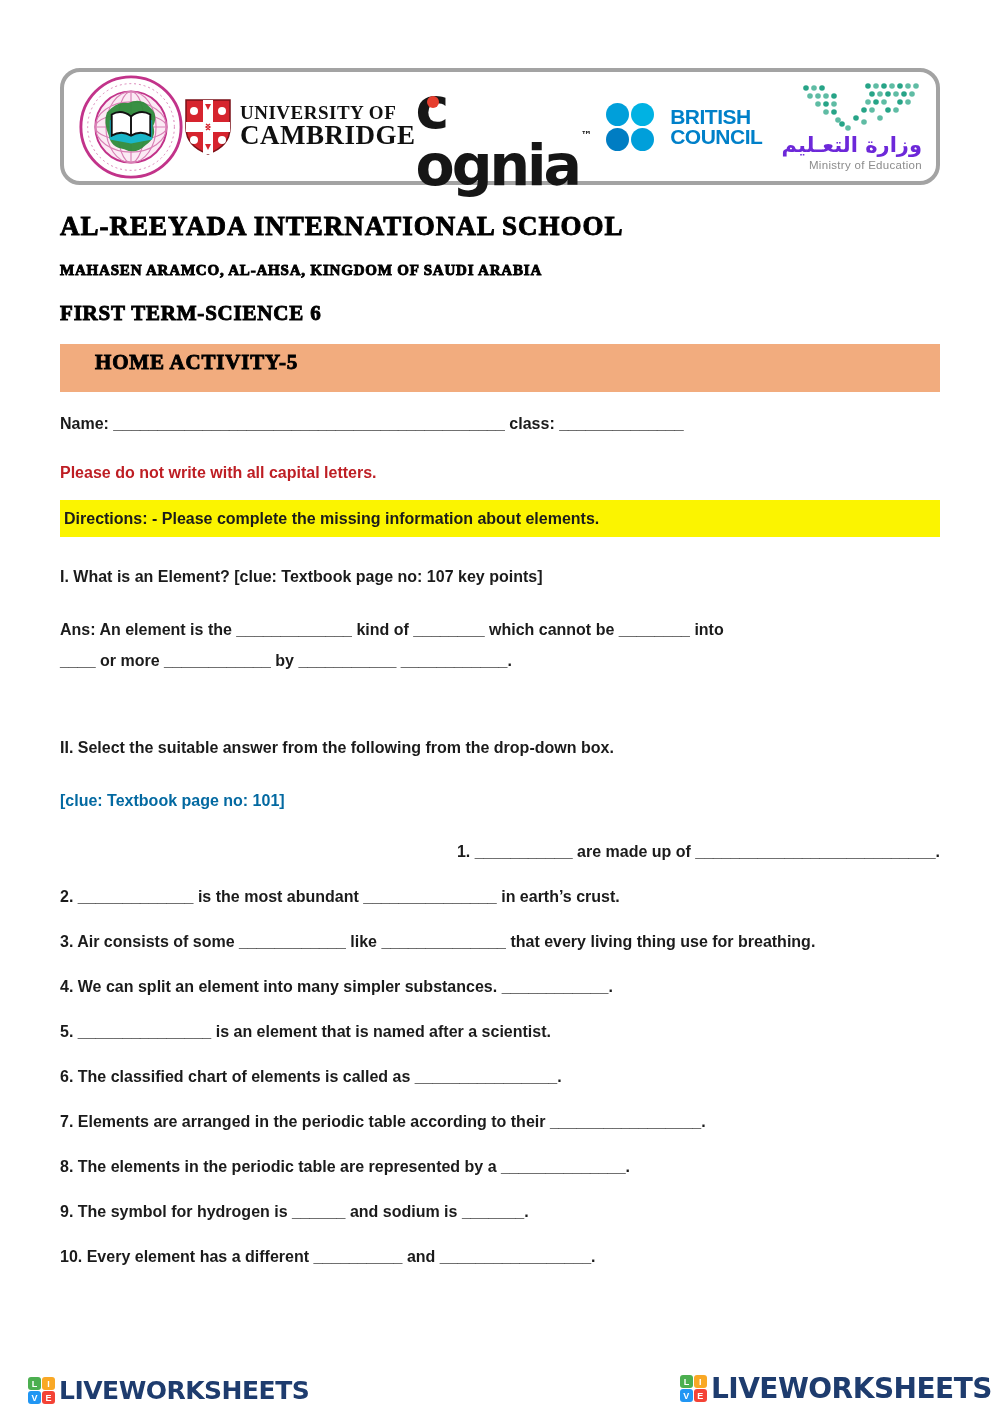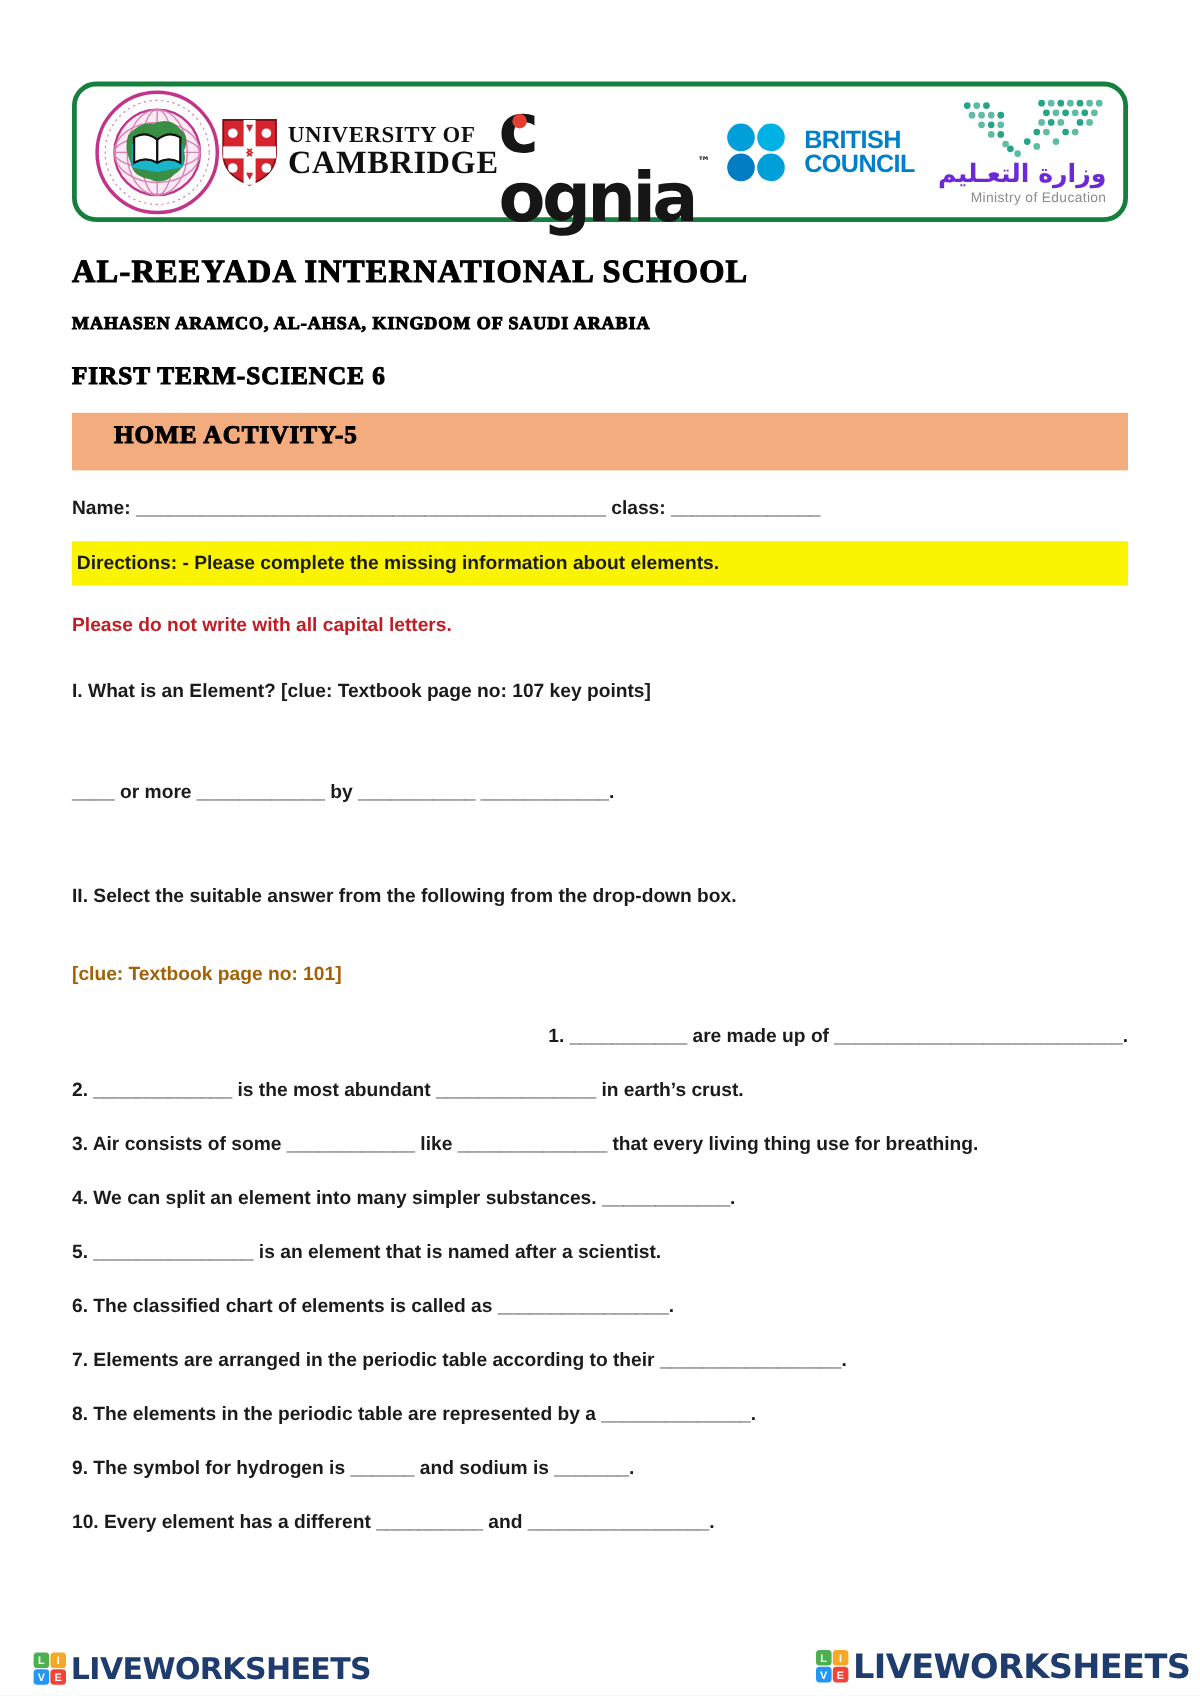--- a/index.html
+++ b/index.html
@@ -5,21 +5,21 @@
   * { margin:0; padding:0; box-sizing:border-box; }
   body { background:#e8e8e8; font-family:"Liberation Sans", sans-serif; }
   .page {
     position:relative; width:1000px; height:1413px; background:#ffffff;
     margin:0 auto; overflow:hidden; padding:0 60px; color:#1b1b1b;
   }
 
   
   .header-box {
     margin-top:68px; width:880px; height:117px;
-    border:4px solid #15803d; border-radius:20px;
+    border:4px solid #a3a3a3; border-radius:20px;
     display:flex; align-items:center; justify-content:space-between;
     padding:0 14px; background:#fff;
   }
   .logo-block { display:flex; align-items:center; gap:8px; }
 
   
   .cam-text { font-family:"Liberation Serif", serif; font-weight:bold; color:#101010; line-height:1.02; }
   .cam-text .l1 { font-size:19px; letter-spacing:0.5px; }
   .cam-text .l2 { font-size:27px; letter-spacing:0.5px; }
 
@@ -52,21 +52,21 @@
                      font-size:21px; letter-spacing:0.8px;padding-left:35px; }
 
   
   .bodyline { font-weight:bold; font-size:16px; color:#1b1b1b; line-height:31px; }
   .name-row { margin-top:16px; }
   .directions { margin-top:12px; background:#fbf400; padding:3px 4px; }
   .warning { margin-top:18px; color:#be1e24; }
   .q1 { margin-top:24px; }
   .ans { margin-top:22px; }
   .sec2-head { margin-top:56px; }
-  .clue { margin-top:34px; color:#a16207; }
+  .clue { margin-top:22px; color:#0369a1; }
   .item { margin-top:14px; }
   .item.first { margin-top:20px;text-align:right; }
 
   
   .lw-logo { position:absolute; bottom:8px; display:flex; align-items:center; gap:4px; }
   .lw-left  { left:28px; }
   .lw-right { right:8px; }
   .lw-tiles { display:grid; grid-template-columns:13px 13px; grid-gap:1px; }
   .lw-tiles span { width:13px; height:13px; border-radius:3px; color:#fff; font-size:9px;
                    font-weight:bold; display:flex; align-items:center; justify-content:center;
@@ -194,26 +194,26 @@
   <div class="display term">FIRST TERM-SCIENCE 6</div>
   <div class="display activity-banner">HOME ACTIVITY-5</div>
 
   <p class="bodyline name-row">
     <span>Name:</span>
     <span>____________________________________________</span>
     <span>class:</span>
     <span>______________</span>
   </p>
 
+  <p class="bodyline warning">Please do not write with all capital letters.</p>
   <p class="bodyline directions">Directions: - Please complete the missing information about elements.</p>
-  <p class="bodyline warning">Please do not write with all capital letters.</p>
 
   <p class="bodyline q1">I. What is an Element?  [clue: Textbook page no: 107 key points]</p>
   <p class="bodyline ans">
-    <br>
+    <span>Ans: An element is the _____________ kind of ________ which cannot be ________ into</span><br>
     <span>____ or more ____________ by ___________  ____________.</span>
   </p>
 
   <p class="bodyline sec2-head">II. Select the suitable answer from the following from the drop-down box.</p>
   <p class="bodyline clue">[clue: Textbook page no: 101]</p>
 
   <p class="bodyline item first">1. ___________ are made up of ___________________________.</p>
   <p class="bodyline item">2. _____________ is the most abundant _______________ in earth’s crust.</p>
   <p class="bodyline item">3. Air consists of some ____________ like ______________ that every living thing use for breathing.</p>
   <p class="bodyline item">4. We can split an element into many simpler substances. ____________.</p>

